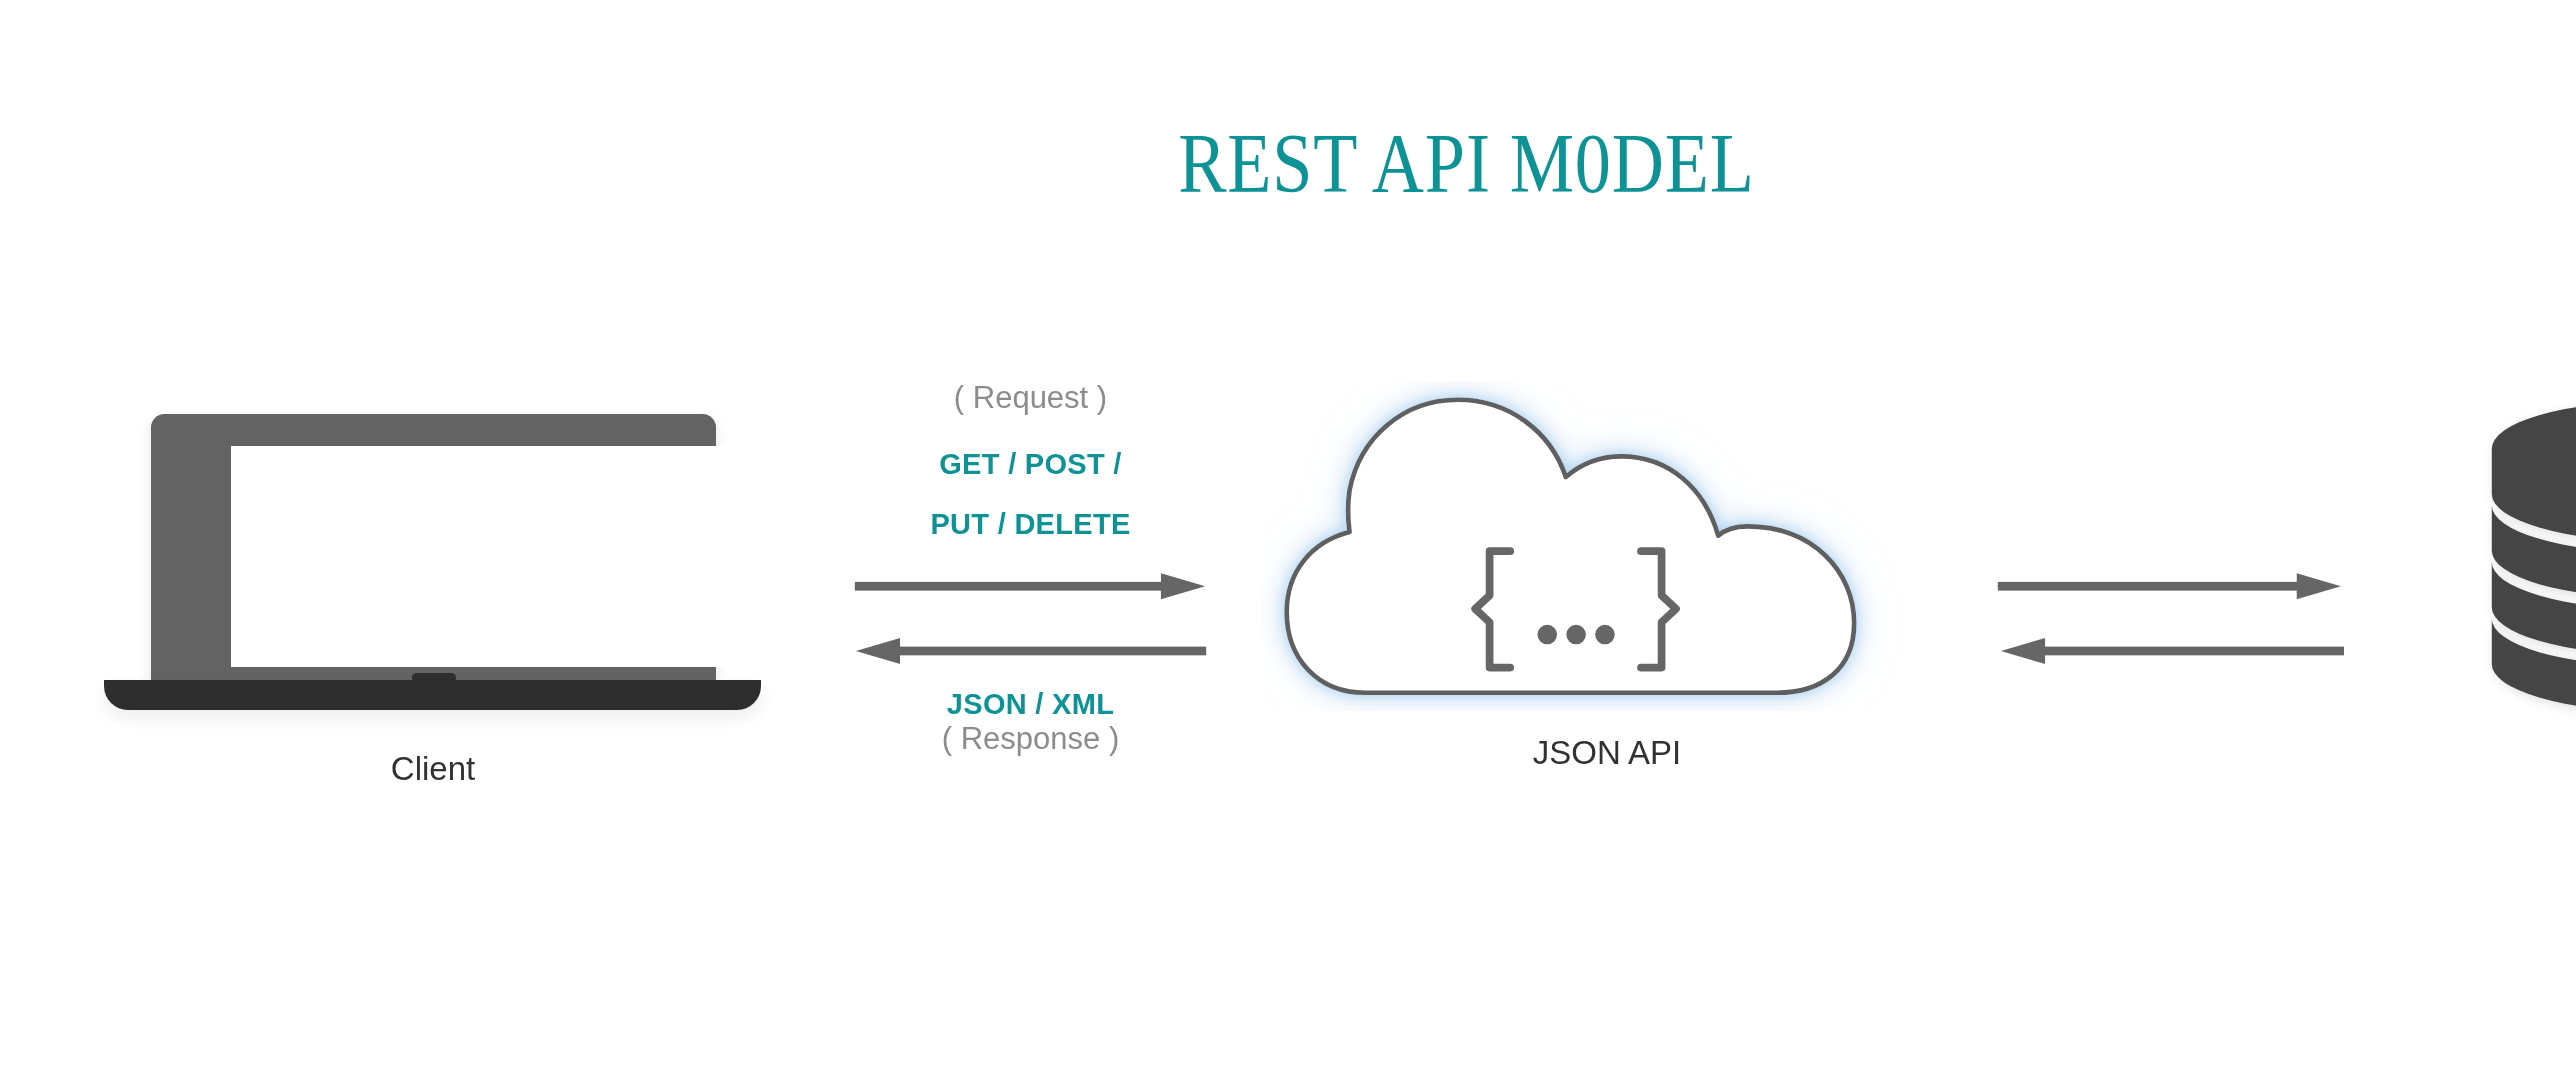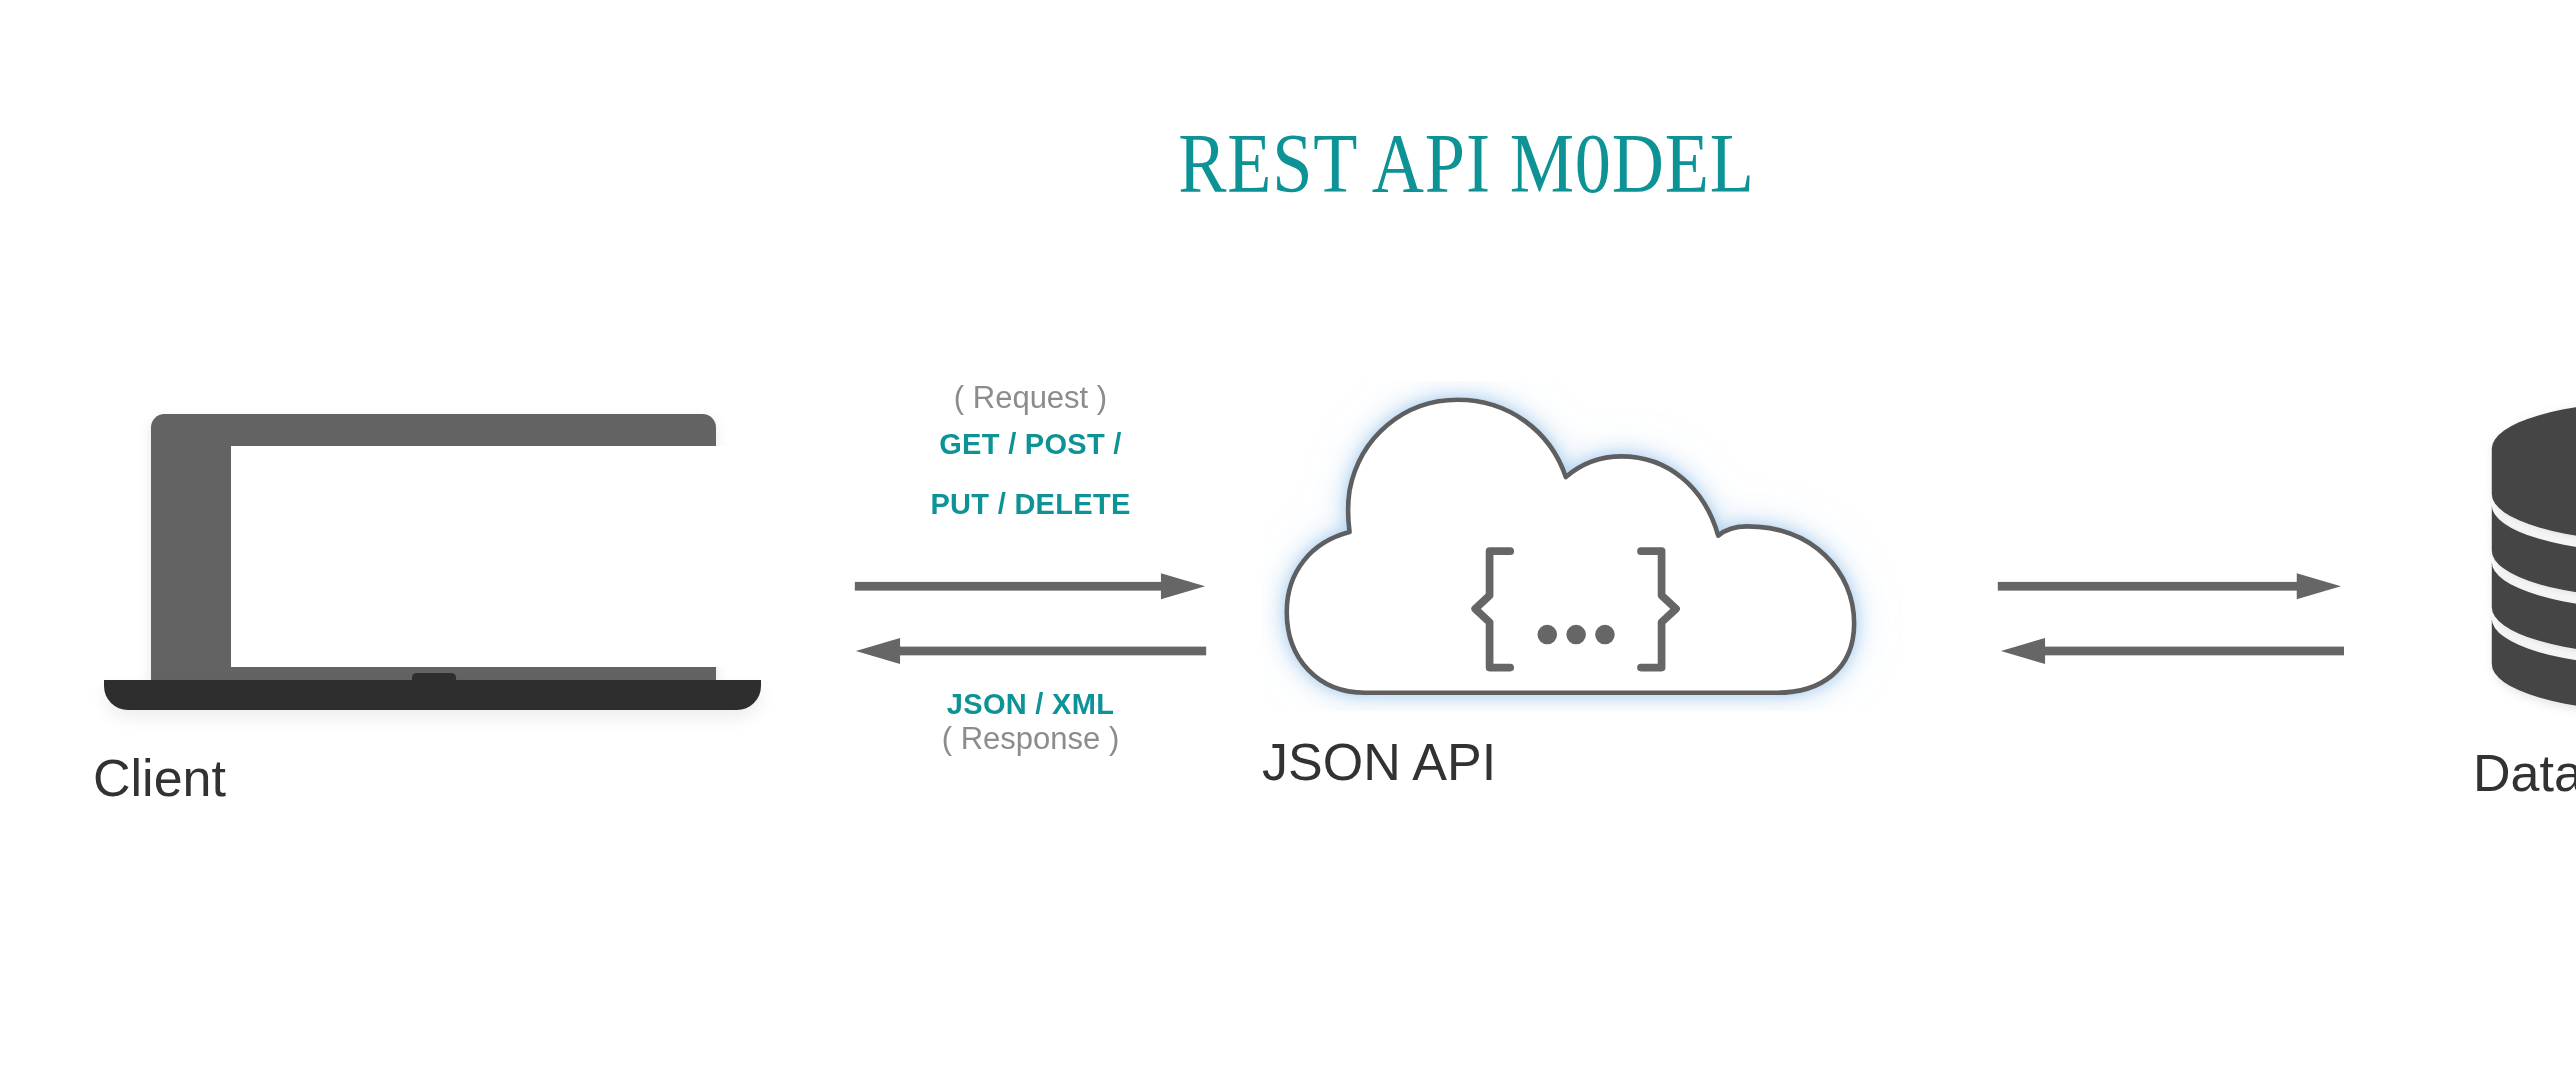--- a/index.html
+++ b/index.html
@@ -41,21 +41,22 @@
     white-space: nowrap;
   }
 
   
   .node {
     position: absolute;
   }
   .node-label {
     position: absolute;
     width: 100%;
-    font-size: 52px;
+    text-align: center;
+    font-size: 33px;
     line-height: 1;
     font-weight: 400;
     color: #323232;
     white-space: nowrap;
   }
 
   
   #client-node {
     left: 93px;
     top: 407px;
@@ -184,21 +185,21 @@
     font-size: 29px;
     color: #0d9296;
     font-weight: 700;
     letter-spacing: 0.3px;
   }
   #request-caption {
     left: 845px;
     top: 382px;
     width: 371px;
   }
-  #request-caption .caption-muted { margin-bottom: 17px; }
+  #request-caption .caption-muted { margin-bottom: 37px; }
   #request-caption .caption-accent { margin-bottom: 31px; }
   #request-caption .caption-accent:last-child { margin-bottom: 0; }
 
   #response-caption {
     left: 845px;
     top: 690px;
     width: 371px;
   }
   #response-caption .caption-accent { margin-bottom: 4px; }
   #response-caption .caption-muted:last-child { margin-bottom: 0; }

